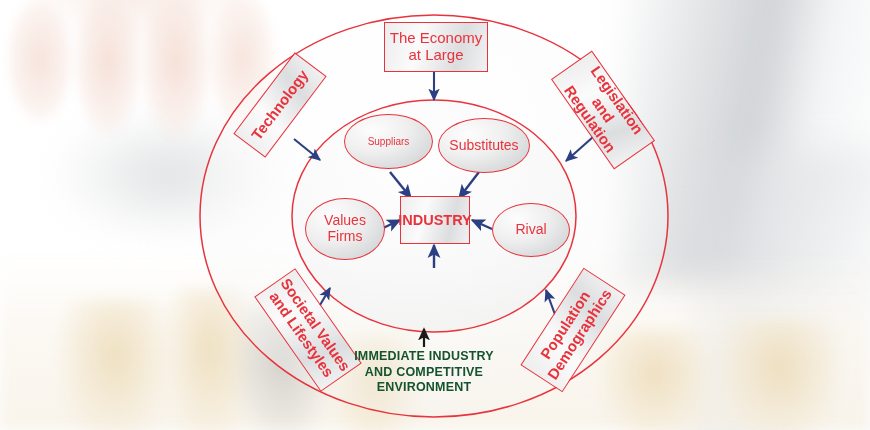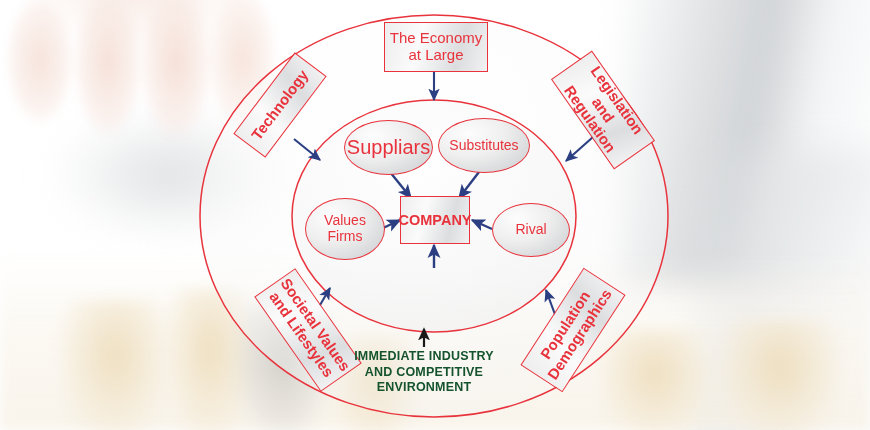--- a/index.html
+++ b/index.html
@@ -204,40 +204,40 @@
     <span style="white-space:pre-line;">Societal Values
 and Lifestyles</span>
   </div>
 
   <div class="node" style="left:515px; top:305px; width:116px; height:50px; font-size:15px; font-weight:bold;
               transform: rotate(-57deg); transform-origin:50% 50%;">
     <span style="white-space:pre-line;">Population
 Demographics</span>
   </div>
 
-  <div class="ellipse-node" style="left:344px; top:120px; width:89px; height:55px; font-size:20px;">
+  <div class="ellipse-node" style="left:344px; top:114px; width:89px; height:55px; font-size:10px;">
     <span style="white-space:pre-line;">Suppliars</span>
   </div>
 
   <div class="ellipse-node" style="left:438px; top:118px; width:92px; height:55px; font-size:14px;">
     <span style="white-space:pre-line;">Substitutes</span>
   </div>
 
   <div class="ellipse-node" style="left:305px; top:198px; width:80px; height:62px; font-size:14px;">
     <span style="white-space:pre-line;">Values
 Firms</span>
   </div>
 
   <div class="ellipse-node" style="left:492px; top:203px; width:78px; height:54px; font-size:14px;">
     <span style="white-space:pre-line;">Rival</span>
   </div>
 
 
   <div class="node" style="left:400px; top:196px; width:70px; height:48px; font-size:14.5px; font-weight:bold;">
-    <span style="white-space:pre-line;">COMPANY</span>
+    <span style="white-space:pre-line;">INDUSTRY</span>
   </div>
 
   <div class="caption" style="left:334px; top:349px; width:180px;">
     <span style="white-space:pre-line;">IMMEDIATE INDUSTRY
 AND COMPETITIVE
 ENVIRONMENT</span>
   </div>
 
 </div>
 

